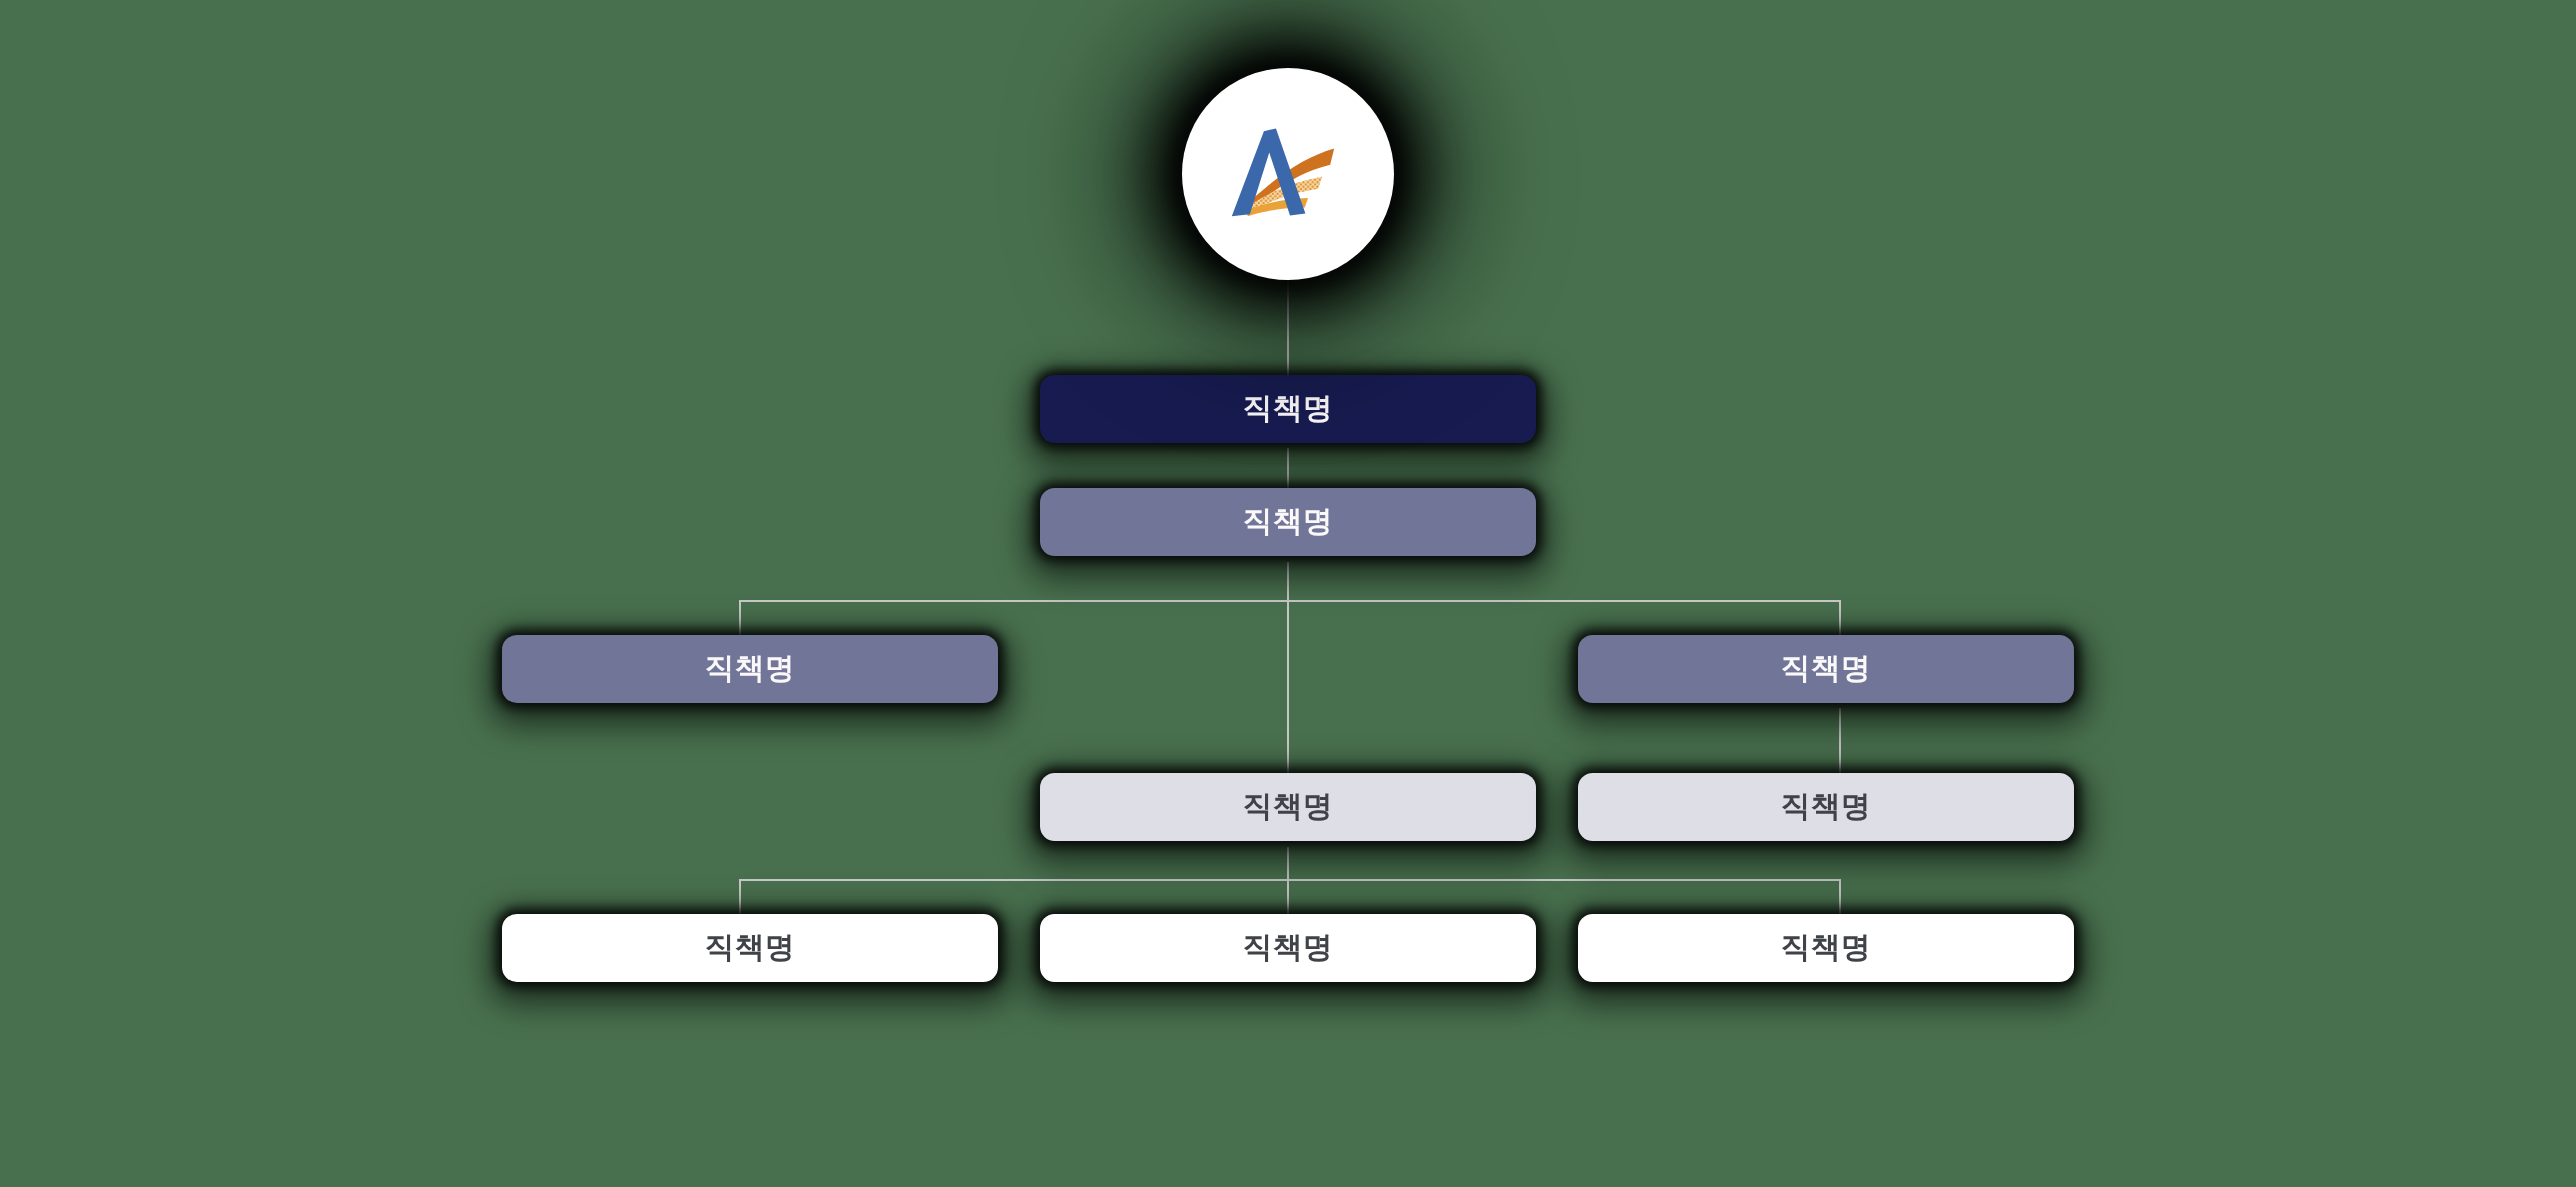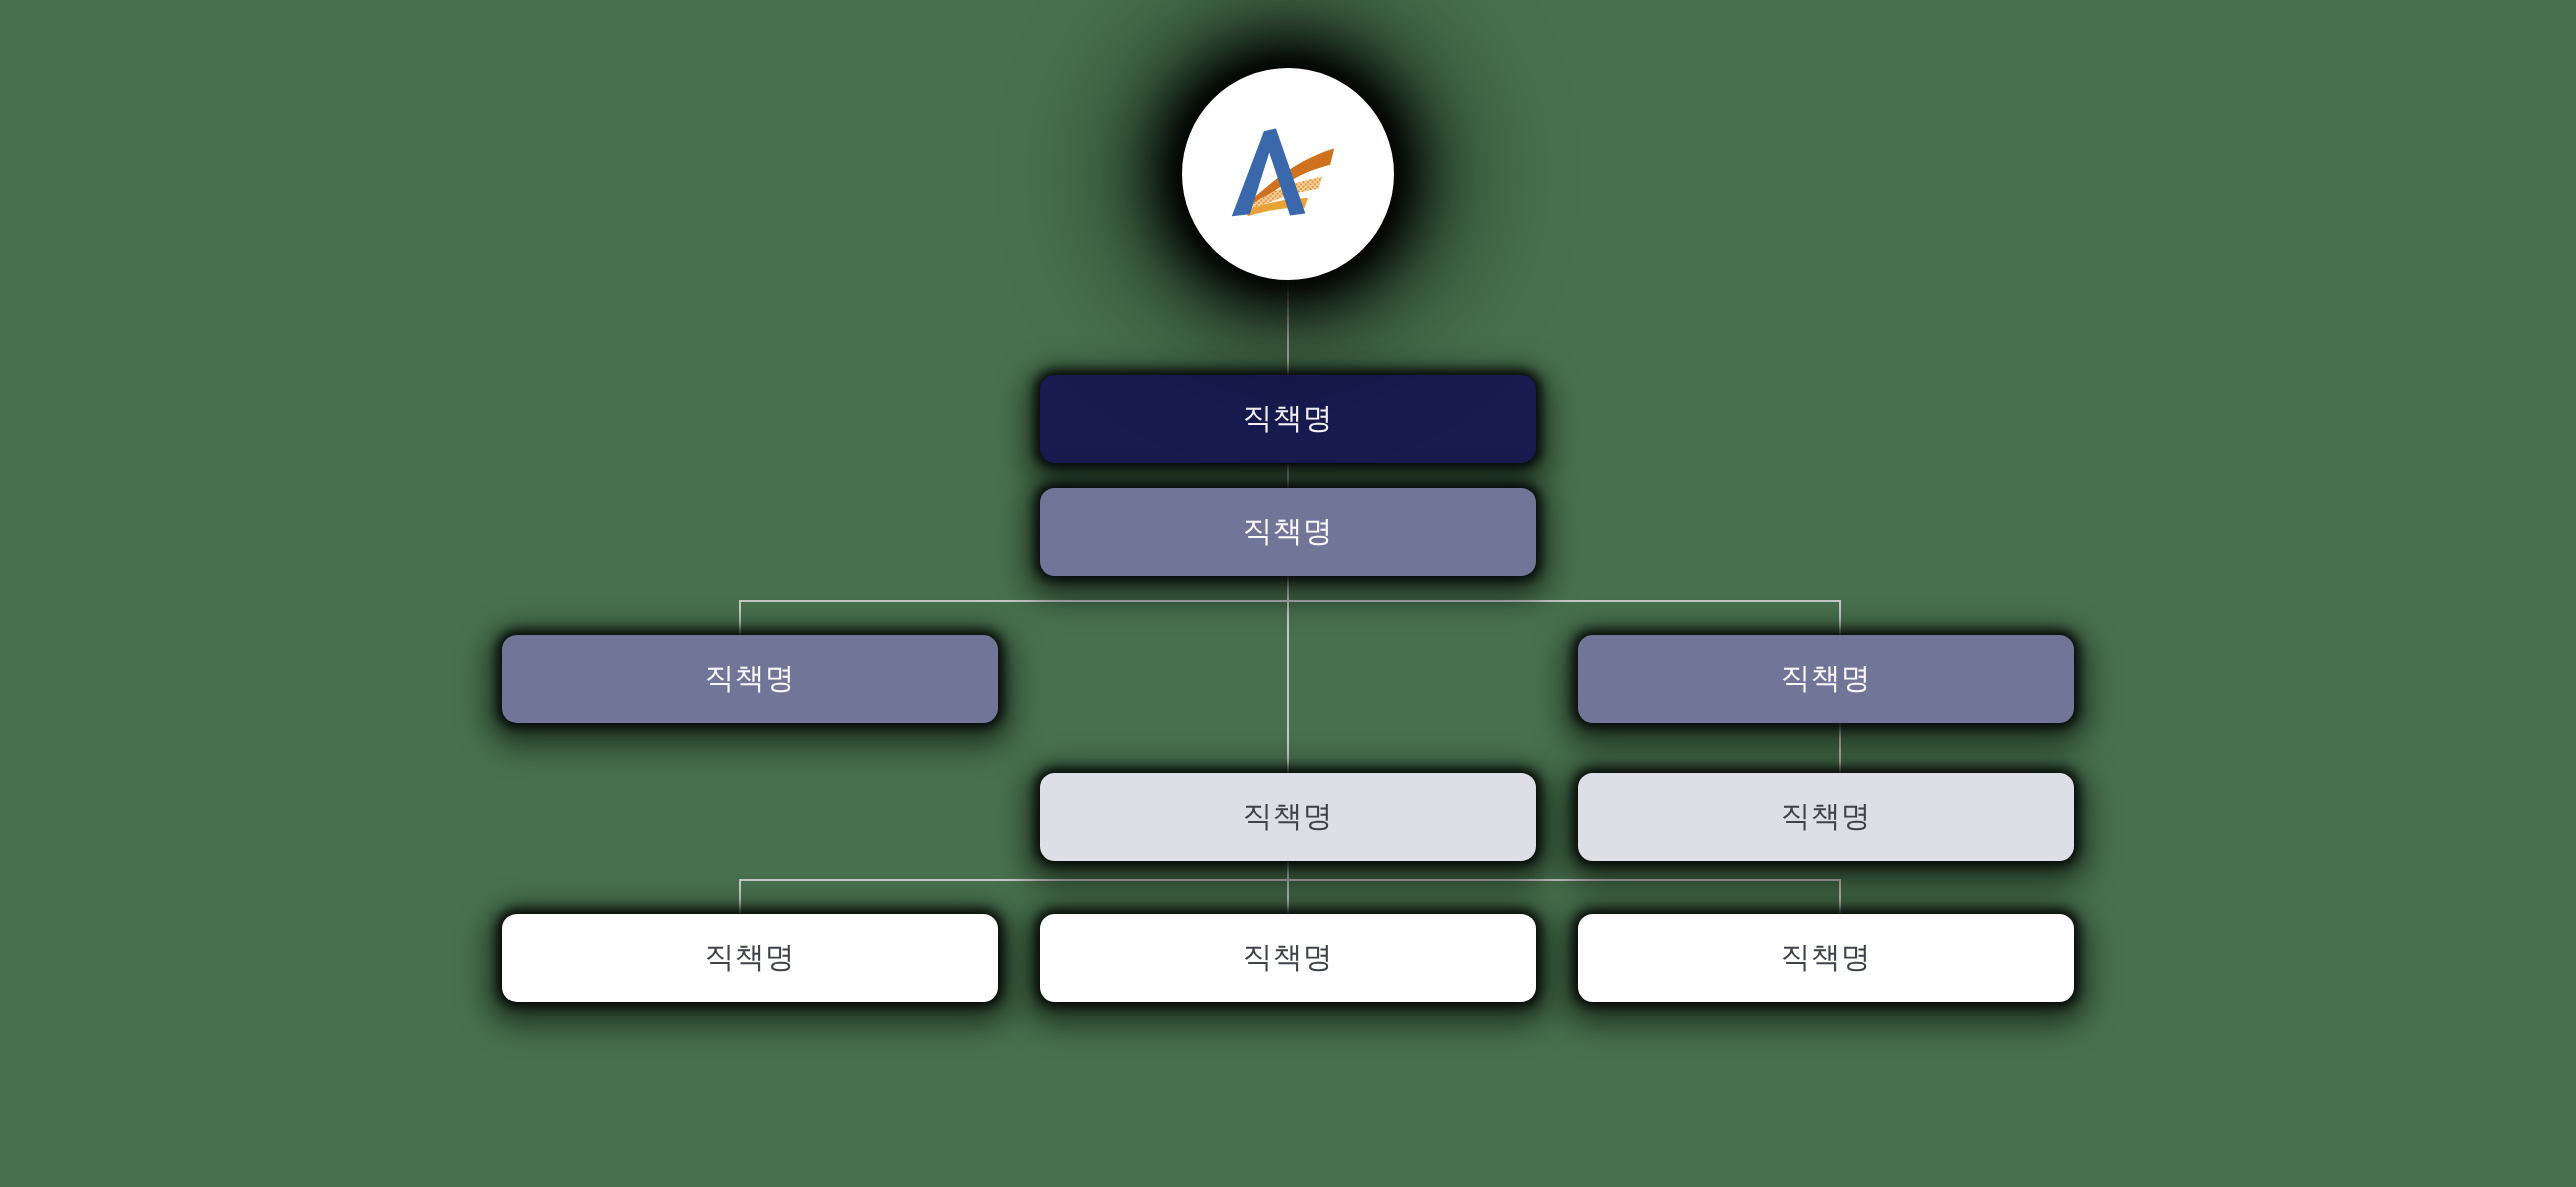--- a/index.html
+++ b/index.html
@@ -23,24 +23,24 @@
     background:#FFFFFF; z-index:3;
     display:flex; align-items:center; justify-content:center;
     box-shadow:
       0 0 17.4px 9.4px rgba(4,6,5,0.96),
       0 0 47px 32px rgba(4,7,5,0.88),
       0 0 101px 70px rgba(7,11,8,0.50);
   }
 
   
   .node{
-    position:absolute; width:496px; height:88px;
+    position:absolute; width:496px; height:68px;
     border-radius:14.8px; z-index:2;
     display:flex; align-items:center; justify-content:center;
-    font-size:29.5px; font-weight:400; letter-spacing:0.7px;
+    font-size:29.5px; font-weight:700; letter-spacing:0.7px;
     box-shadow:
       0 0 10.7px 4.7px rgba(4,6,5,0.95),
       0 9.4px 29.5px 13.4px rgba(5,8,6,0.58);
   }
   .v-navy {background:#171B50; color:#FAF8F9;}
   .v-slate{background:#717699; color:#FAF8F9;}
   .v-light{background:#DEDEE6; color:#3F4247;}
   .v-white{background:#FFFFFF; color:#3F4247;}
 
   .col-left  {left:502px;}

